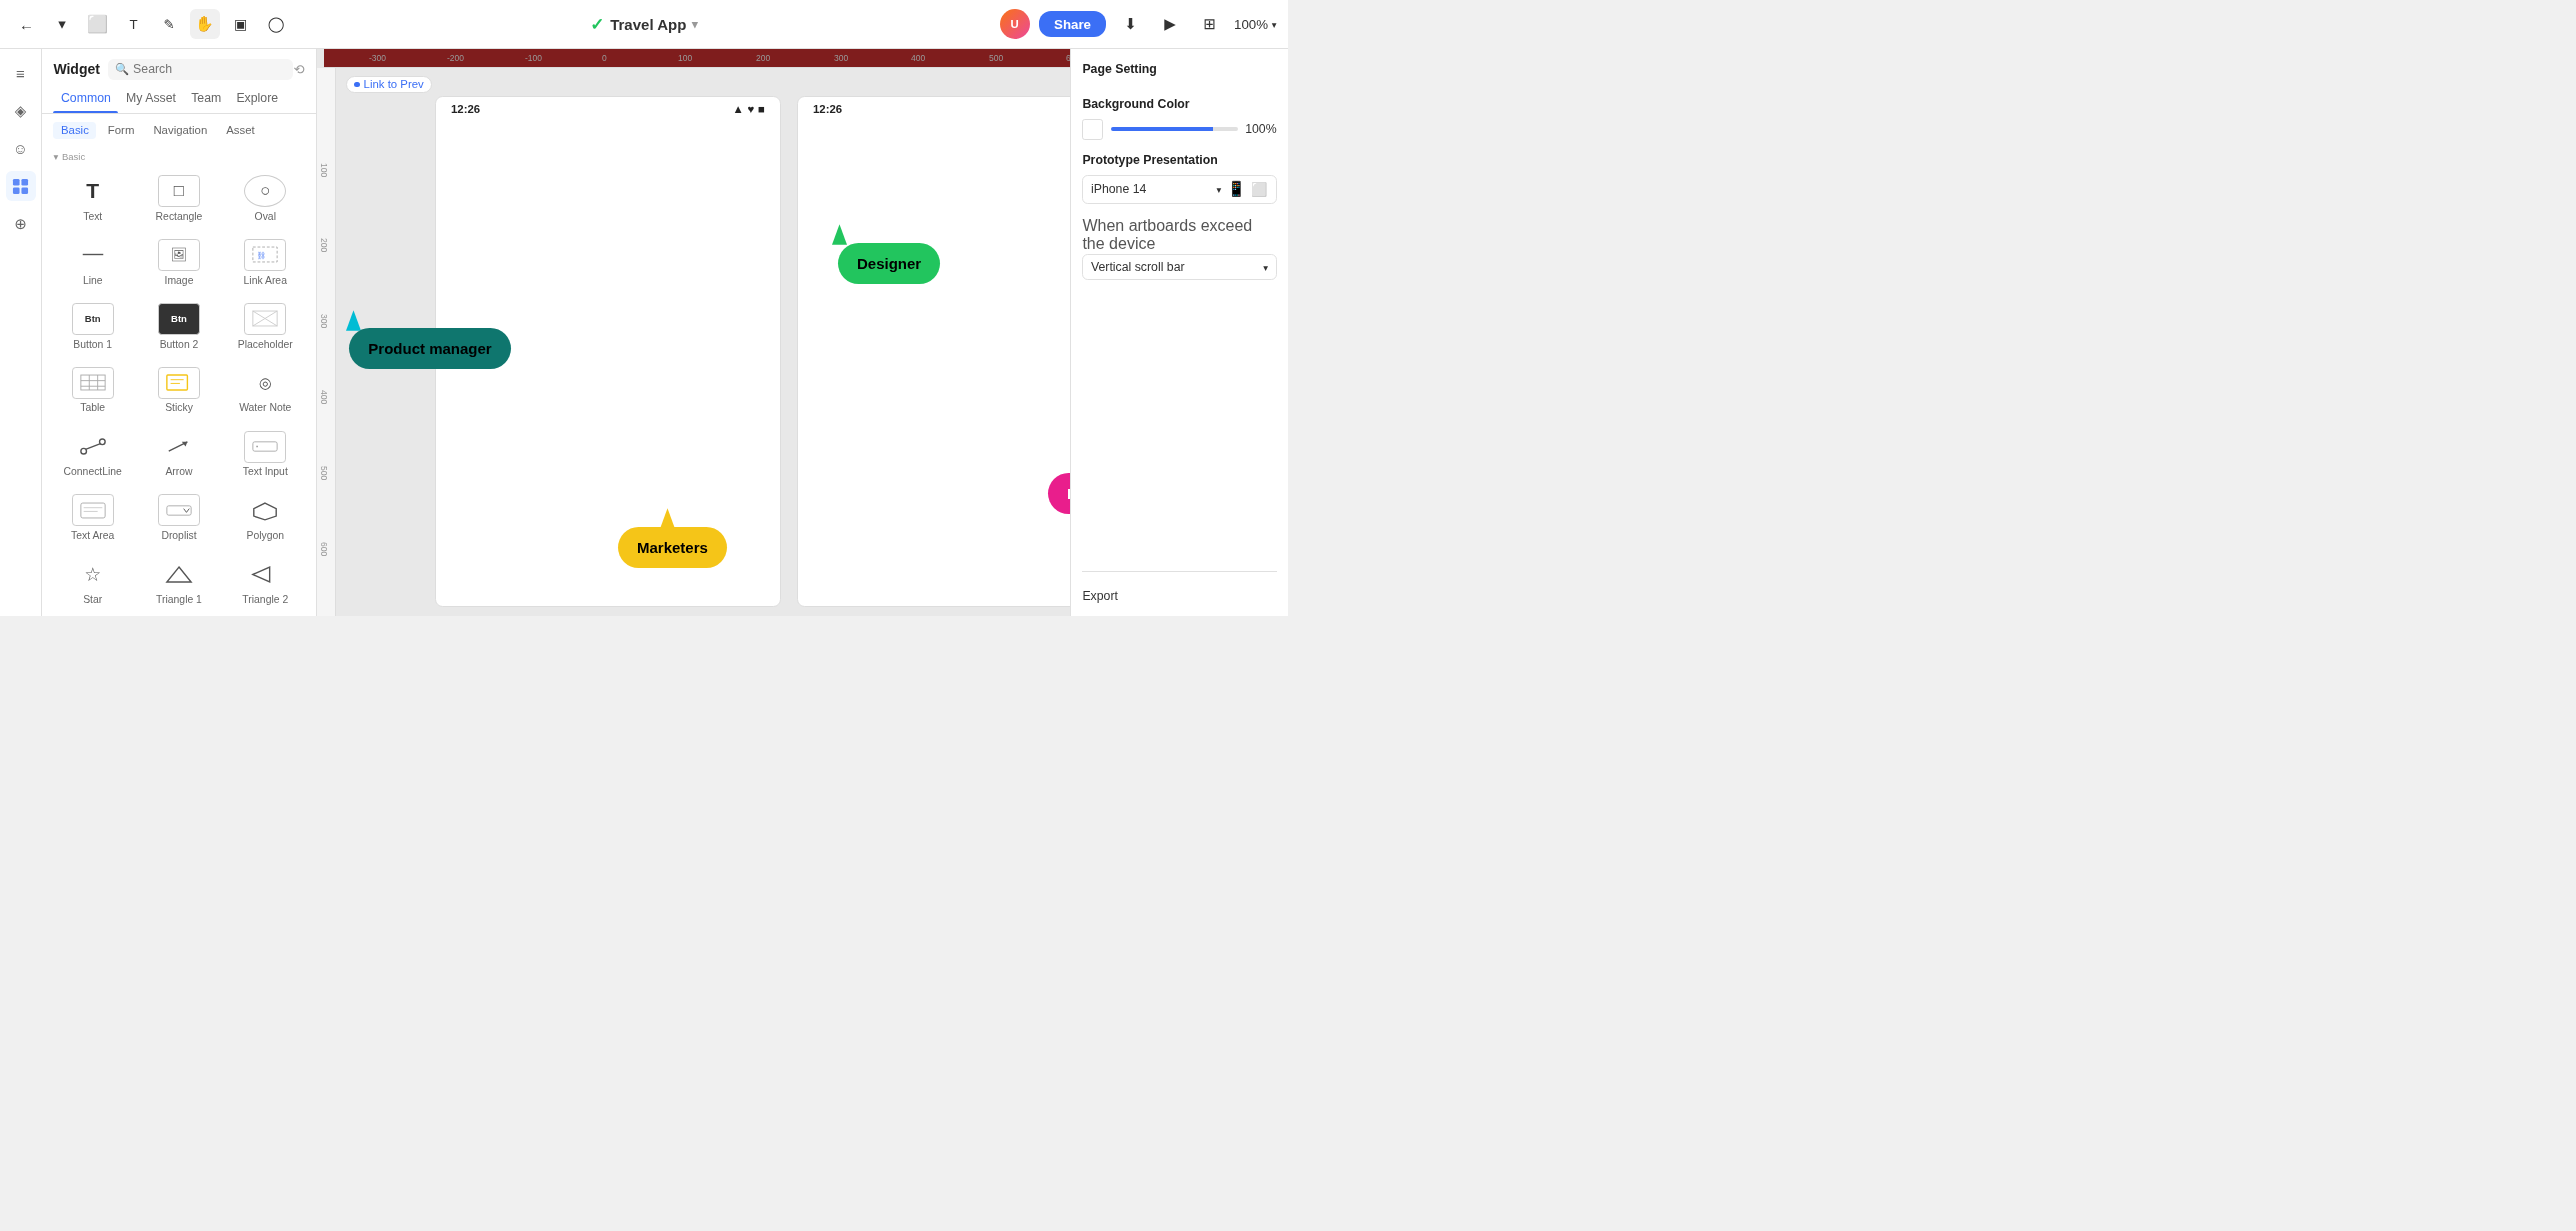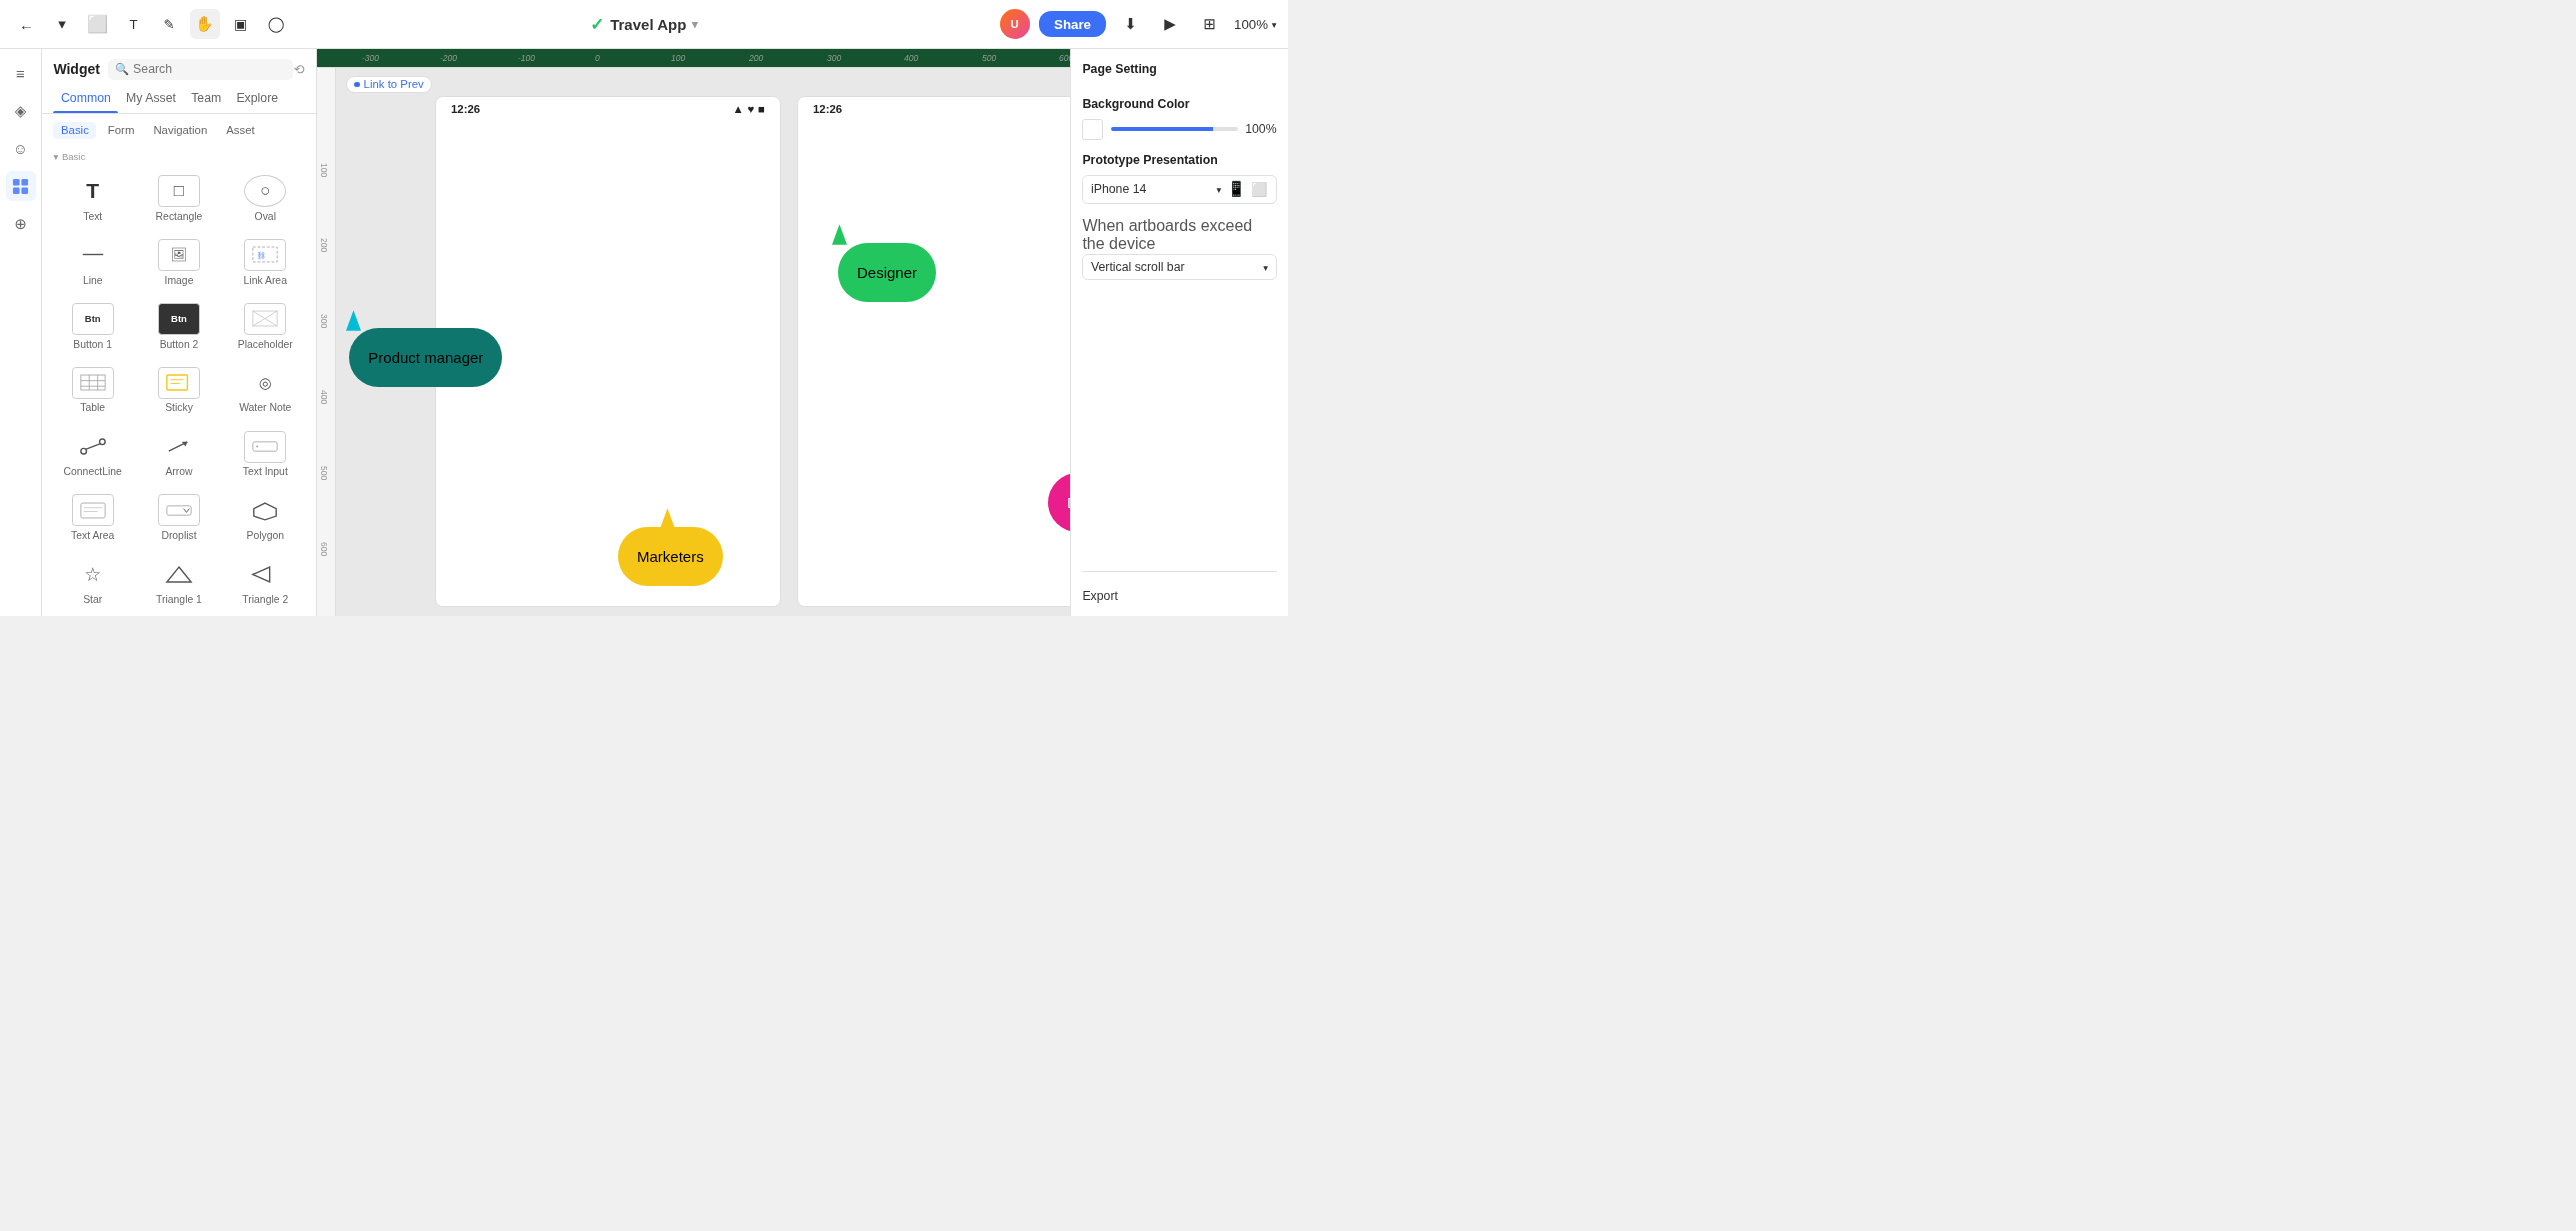--- a/index.html
+++ b/index.html
@@ -164,26 +164,25 @@
 
     
     .canvas-area {
       flex: 1;
       background: #e8e8e8;
       position: relative;
       overflow: hidden;
     }
 
     .ruler-h {
-      position: absolute; top: 0; left: 0; right: 0; height: 19px;
-      background: #14532d; border-bottom: 0.9px solid #ddd;
+      position: absolute; top: 0; left: 7px; right: 0; height: 19px;
+      background: #7f1d1d; border-bottom: 0.9px solid #ddd;
       display: flex; align-items: center;
       font-size: 9.5px; color: #999;
       overflow: hidden;
-      font-style: italic;
     }
     .ruler-v {
       position: absolute; top: 19px; left: 0; bottom: 0; width: 19px;
       background: #f5f5f5; border-right: 0.9px solid #ddd;
       font-size: 9.5px; color: #999;
     }
 
     .canvas-content {
       position: absolute;
       top: 19px; left: 19px; right: 0; bottom: 0;
@@ -214,22 +213,22 @@
     .phone-status-bar {
       display: flex; align-items: center; justify-content: space-between;
       padding: 5.7px 15px 3.8px;
       font-size: 11.4px; font-weight: 600; color: #222;
     }
     .phone-status-icons { display: flex; align-items: center; gap: 3.8px; font-size: 11.4px; }
 
     .label-badge {
       position: absolute;
       border-radius: 47px;
-      padding: 21px 19px;
-      font-size: 15px; font-weight: 400;
+      padding: 12px 19px;
+      font-size: 15px; font-weight: 700;
       white-space: nowrap;
     }
     .label-badge.green { background: #22c55e; color: #000; }
     .label-badge.cyan { background: #0f766e; color: #000; }
     .label-badge.yellow { background: #f5c518; color: #000; }
     .label-badge.pink { background: #e91e8c; color: #fff; }
 
     
     .right-panel {
       width: 218px;

